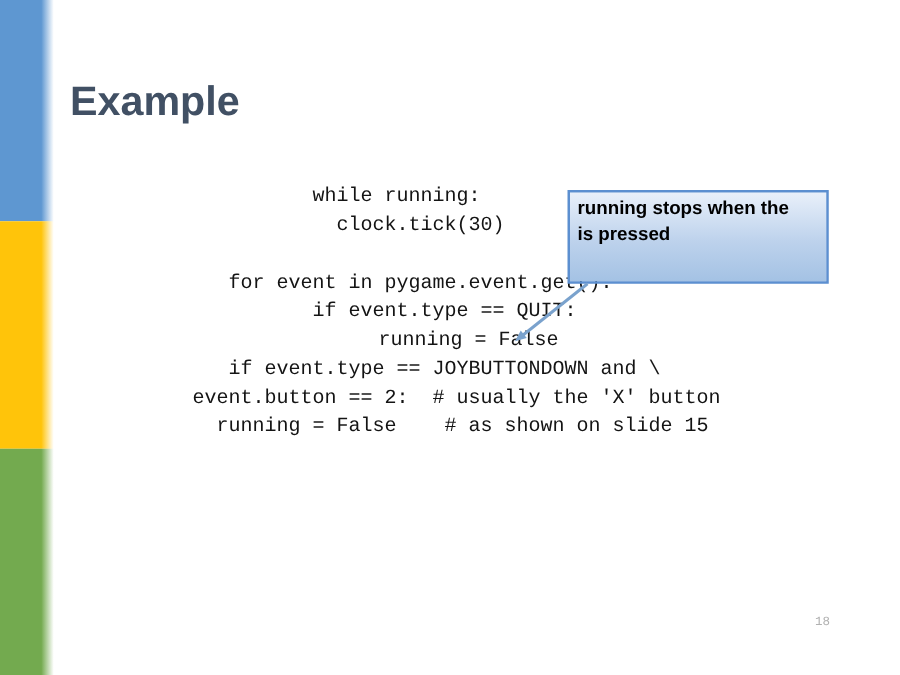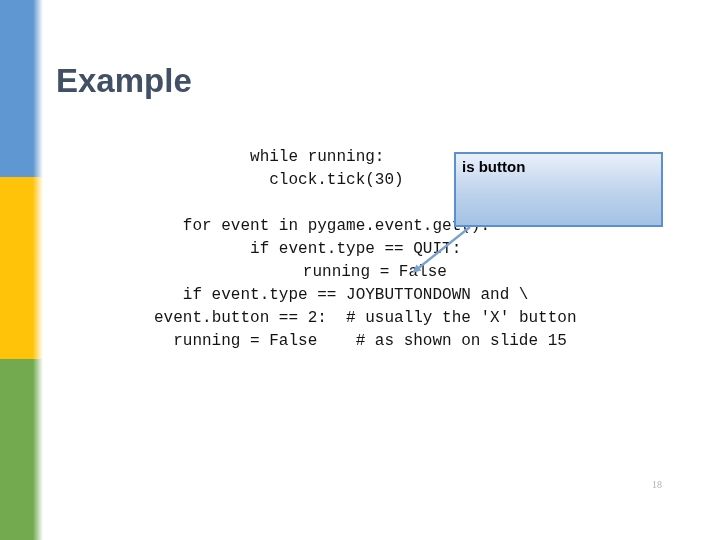--- a/index.html
+++ b/index.html
@@ -76,22 +76,22 @@
     top: 218px;
     width: 75px;
     height: 65px;
   }
   .arrow-line { stroke: var(--arrow-color); stroke-width: 2.4; fill: none; }
   .arrow-head { fill: var(--arrow-color); stroke: none; }
 
   .page-number {
     position: absolute;
     left: 652px;
-    top: 478px;
-    font-family: Liberation Serif, serif;
+    top: 492px;
+    font-family: Liberation Mono, monospace;
     font-size: 10px;
     line-height: 14px;
     color: var(--page-color);
   }
 </style>
 </head>
 <body>
 
 <div class="slide">
 
@@ -105,21 +105,22 @@
     clock.tick(30)
 
     for event in pygame.event.get():
         if event.type == QUIT:
             running = False
         if event.type == JOYBUTTONDOWN and \
           event.button == 2:  # usually the 'X' button
            running = False    # as shown on slide 15</pre>
 
   <div class="callout">
-    <div>is button</div>
+    <div>running stops when the</div>
+    <div>is pressed</div>
   </div>
 
   <svg class="arrow-svg" viewBox="0 0 75 65" aria-hidden="true">
     <line class="arrow-line" x1="65" y1="9" x2="13.5" y2="50"></line>
     <polygon class="arrow-head" points="7,55 11.6,46.4 16.4,52.4"></polygon>
   </svg>
 
   <div class="page-number">18</div>
 
 </div>

